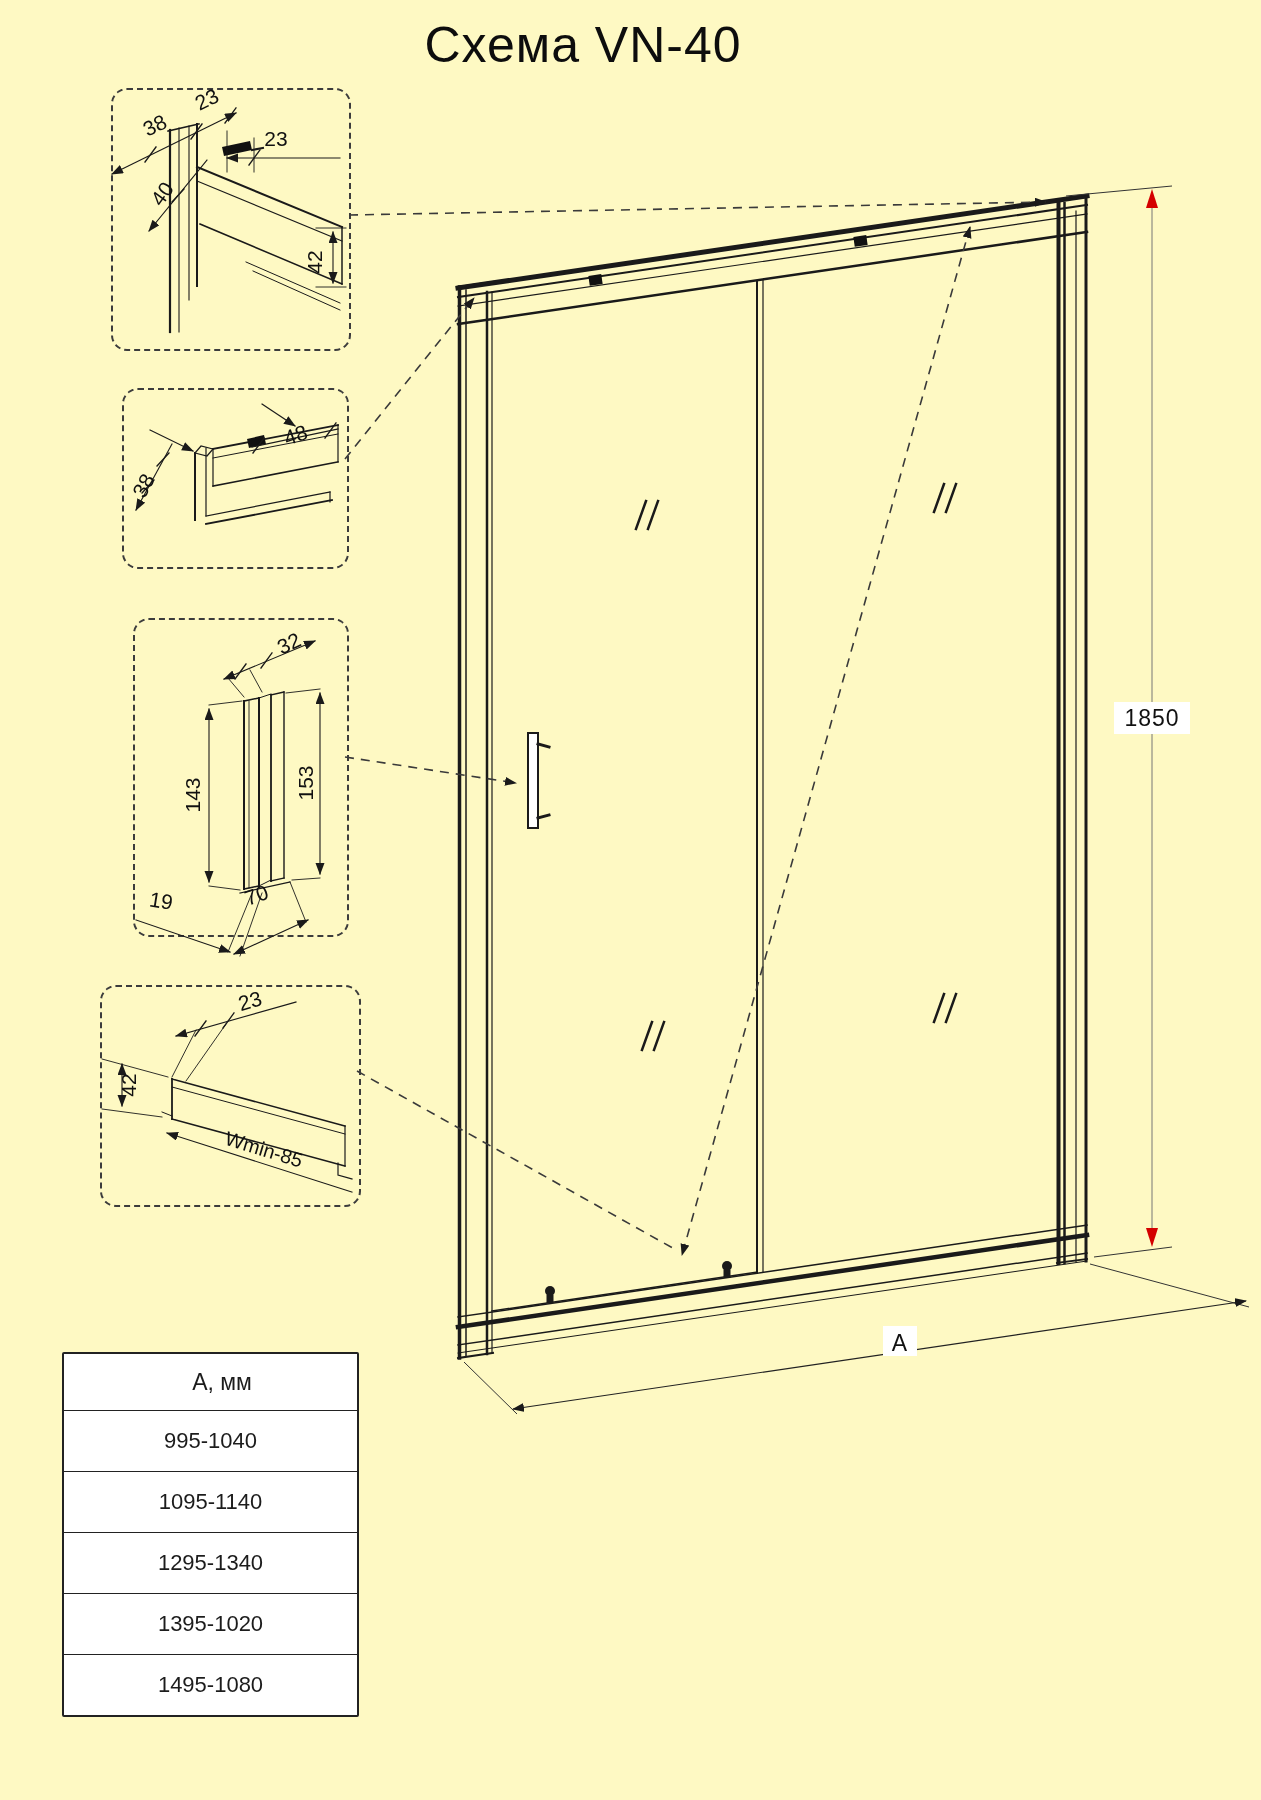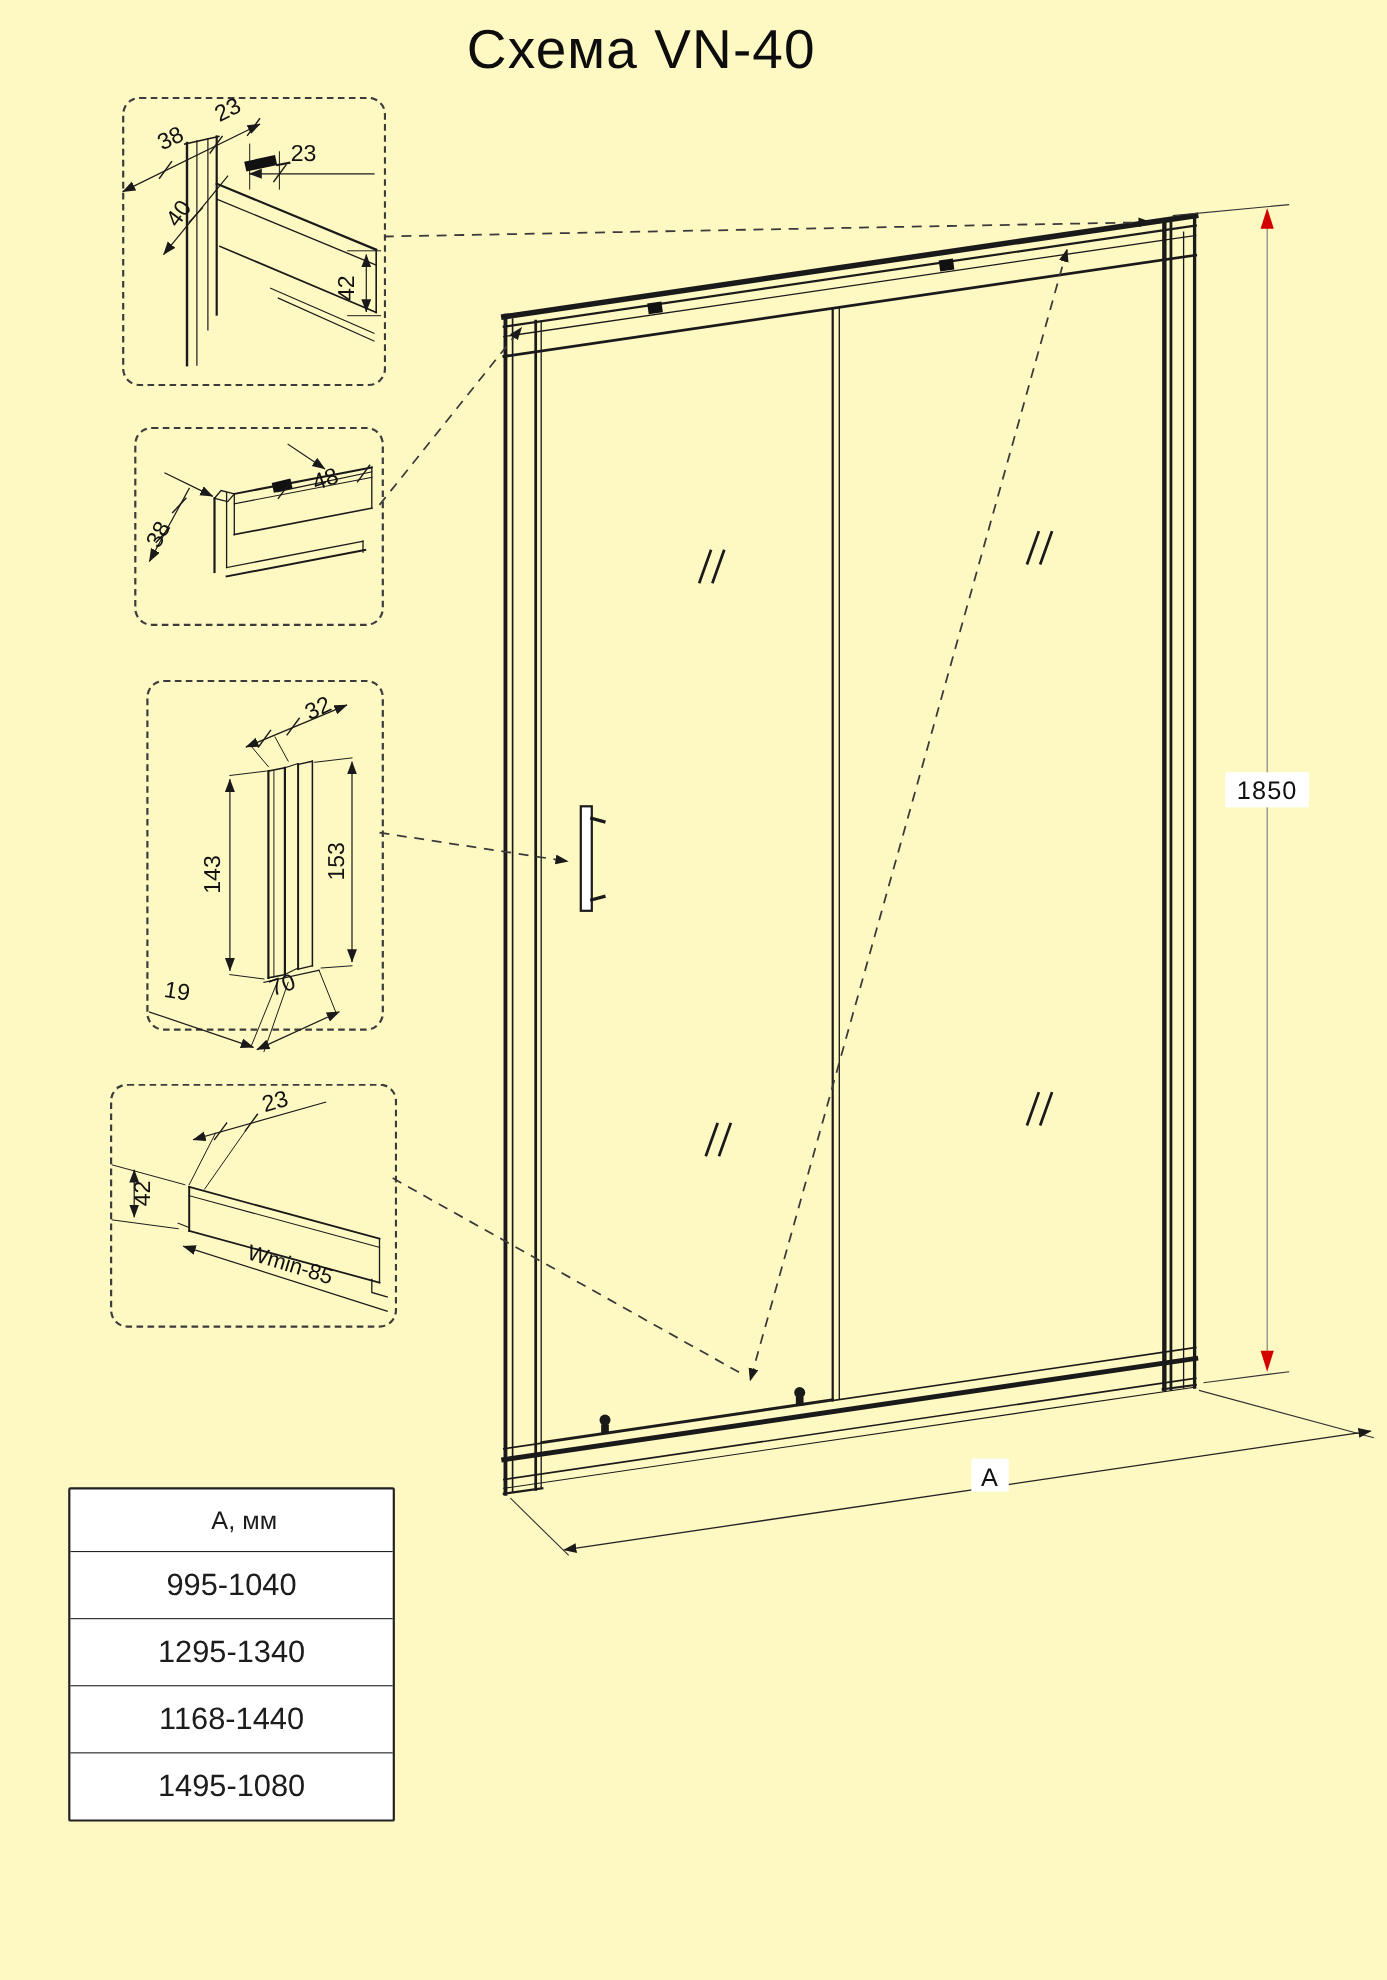--- a/index.html
+++ b/index.html
@@ -25,21 +25,21 @@
     fill:#111;
   }
   .dim-t{font-size:21px;}
   .dim-big{font-size:23px;letter-spacing:1px;}
   #size-table{
     position:absolute;left:62px;top:1352px;width:293px;
     border:2px solid #222;border-radius:2px;background:#fff;
   }
   #size-table .tr{
     height:60px;display:flex;align-items:center;justify-content:center;
-    border-top:1.5px solid #222;font-size:28px;color:#1c1c1c;
+    border-top:1.5px solid #222;font-size:22px;color:#1c1c1c;
   }
   #size-table .th{
     height:56px;display:flex;align-items:center;justify-content:center;
     font-size:23px;color:#1c1c1c;border-top:none;padding-left:23px;
   }
 </style>
 </head>
 <body>
 
 <div id="canvas">
@@ -247,18 +247,19 @@
       <path d="M167,1133 L352,1192" stroke-width="1.1" marker-start="url(#arr)"></path>
     </g>
     <text class="dim-t" x="252" y="1008" transform="rotate(-16 252 1008)" text-anchor="middle">23</text>
     <text class="dim-t" x="136" y="1085" transform="rotate(-90 136 1085)" text-anchor="middle">42</text>
     <text x="262" y="1156" font-size="20" transform="rotate(17 262 1156)" text-anchor="middle">Wmin-85</text>
   </svg>
 
   <div id="size-table">
     <div class="th">А, мм</div>
     <div class="tr">995-1040</div>
+    <div class="tr">1095-1140</div>
     <div class="tr">1295-1340</div>
-    <div class="tr">1168-1440</div>
+    <div class="tr">1395-1020</div>
     <div class="tr">1495-1080</div>
   </div>
 
 </div>
 
 </body></html>

